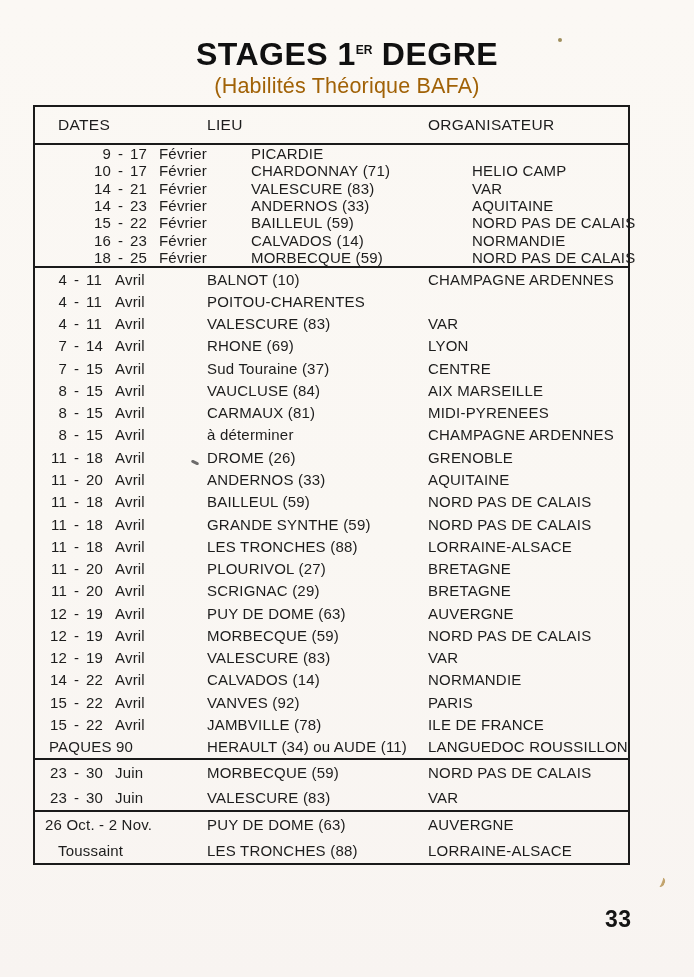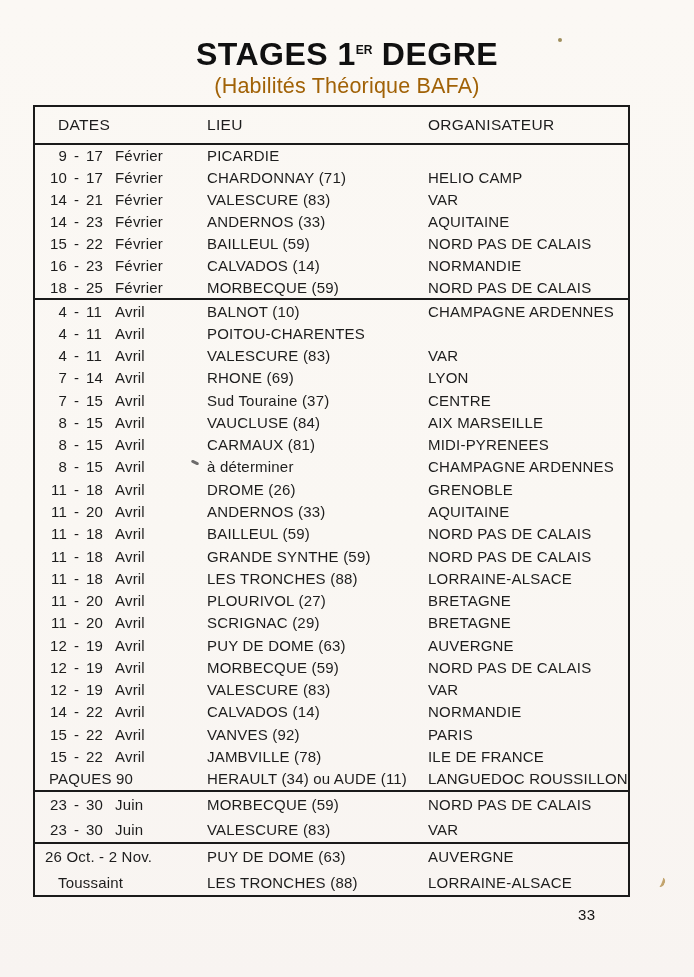--- a/index.html
+++ b/index.html
@@ -25,40 +25,40 @@
   .table-header{
     box-sizing:border-box;height:38px;border-bottom:2px solid #1a1a1a;
     display:grid;grid-template-columns:172px 221px 1fr;align-items:center;
     font-size:15.5px;letter-spacing:0.3px;
   }
   .table-header .h-dates{padding-left:23px;}
   .table-section{
     box-sizing:border-box;border-bottom:2px solid #1a1a1a;
     display:flex;flex-direction:column;
   }
-  .table-section:nth-child(1){height:155px;}
+  .table-section:nth-child(1){height:123px;padding-left:44px;}
   .table-section:nth-child(2){height:492px;}
   .table-section:nth-child(3){height:52px;}
   .table-section:nth-child(4){height:51px;border-bottom:none;}
   .table-row{
     flex:1;display:grid;grid-template-columns:172px 221px 1fr;align-items:center;
     font-size:15px;letter-spacing:0.2px;
   }
   .date-cell{padding-left:14px;white-space:nowrap;}
   .d1{display:inline-block;width:18px;text-align:right;}
   .dsh{display:inline-block;width:19px;text-align:center;}
   .d2{display:inline-block;width:21px;text-align:left;}
   .mon{display:inline-block;margin-left:8px;}
   .date-label{display:inline-block;}
   .date-label.centered{}
   .date-label.full{margin-left:-4px;}
   .date-label.named{margin-left:9px;}
   .lieu-cell,.org-cell{white-space:nowrap;}
   .page-number{
-    position:absolute;left:578px;top:906px;font-size:15px;font-weight:normal;
+    position:absolute;left:605px;top:906px;font-size:23px;font-weight:bold;
     color:#141414;letter-spacing:0.5px;
   }
   .artifact-dot{
     position:absolute;left:558px;top:38px;width:4px;height:4px;border-radius:50%;
     background:#8f7b42;opacity:.85;
   }
   .artifact-squiggle{
     position:absolute;left:657px;top:877px;width:5px;height:10px;
     border-right:3px solid #bd9c60;border-radius:0 70% 70% 70%;
     transform:rotate(22deg);opacity:.9;

